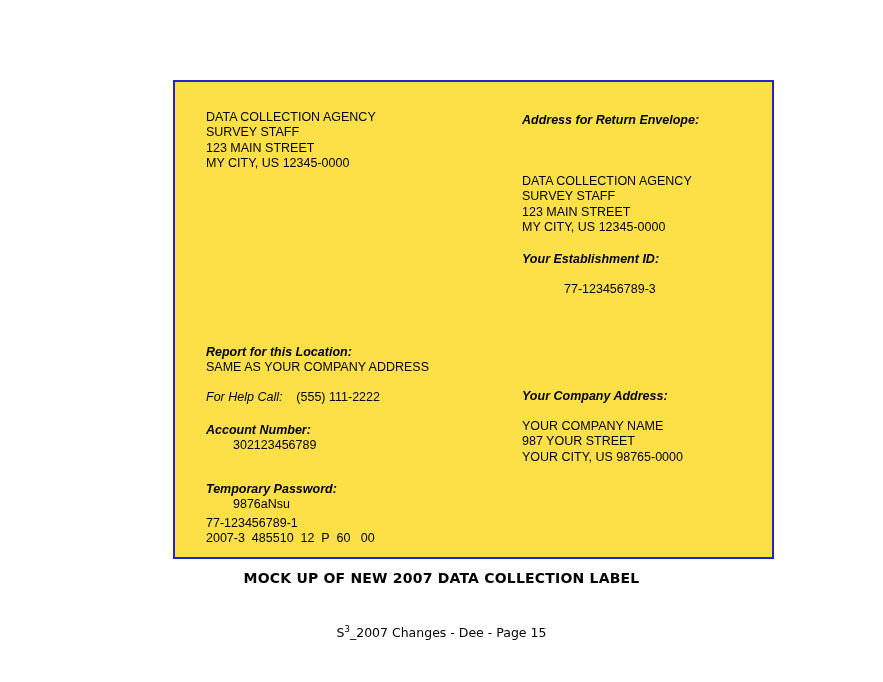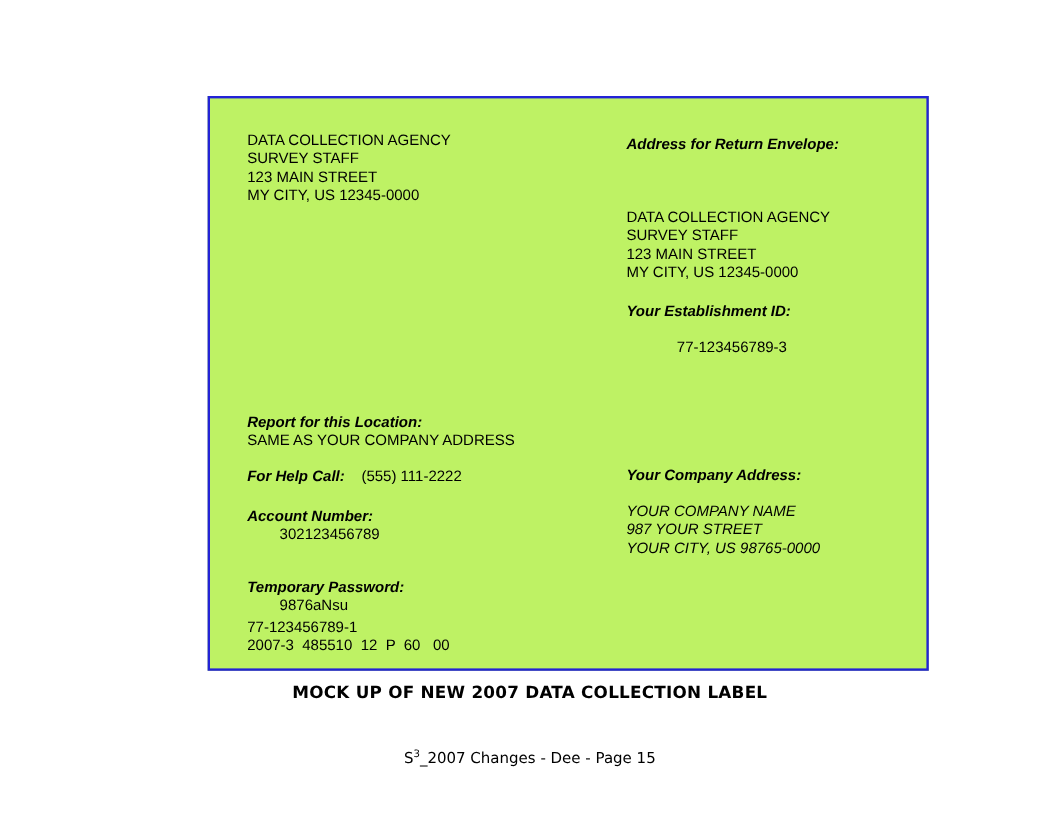--- a/index.html
+++ b/index.html
@@ -17,21 +17,21 @@
   }
 
   .label-box {
     position: absolute;
     left: 173px;
     top: 80px;
     width: 601px;
     height: 479px;
     border: 2px solid #2323d6;
     box-sizing: border-box;
-    background: #bef264;
+    background: #fde047;
   }
 
   .col-left {
     position: absolute;
     left: 31px;
     top: 28px;
     width: 290px;
   }
 
   .addr-line,
@@ -52,37 +52,37 @@
   .indent {
     padding-left: 27px;
   }
 
   .inline-row {
     font-size: 12.5px;
     line-height: 15.4px;
     white-space: pre;
   }
   .inline-row .hdr-inline {
-    font-weight: bold;
+    font-weight: normal;
     font-style: italic;
   }
 
   
   .lb-report   { position: absolute; left: 31px; top: 263px; width: 300px; }
   .lb-help     { position: absolute; left: 31px; top: 308px; width: 300px; }
   .lb-account  { position: absolute; left: 31px; top: 341px; width: 300px; }
   .lb-temp     { position: absolute; left: 31px; top: 386px; width: 300px; margin-top: 14px; }
   .lb-codes    { position: absolute; left: 31px; top: 434px; width: 330px; }
 
   .rb-return   { position: absolute; left: 347px; top: 31px; width: 250px; }
   .rb-addr     { position: absolute; left: 347px; top: 92px; width: 250px; }
   .rb-estid    { position: absolute; left: 347px; top: 170px; width: 250px; }
   .rb-estval   { position: absolute; left: 341px; top: 200px; width: 250px; margin-left: 48px; }
   .rb-company  { position: absolute; left: 347px; top: 307px; width: 250px; }
-  .rb-compaddr { position: absolute; left: 347px; top: 337px; width: 250px; font-style: italic; }
+  .rb-compaddr { position: absolute; left: 347px; top: 337px; width: 250px; }
 
   .caption {
     position: absolute;
     left: 0;
     top: 570px;
     width: 883px;
     text-align: center;
     font-size: 14px;
     font-weight: bold;
     letter-spacing: 0.2px;

